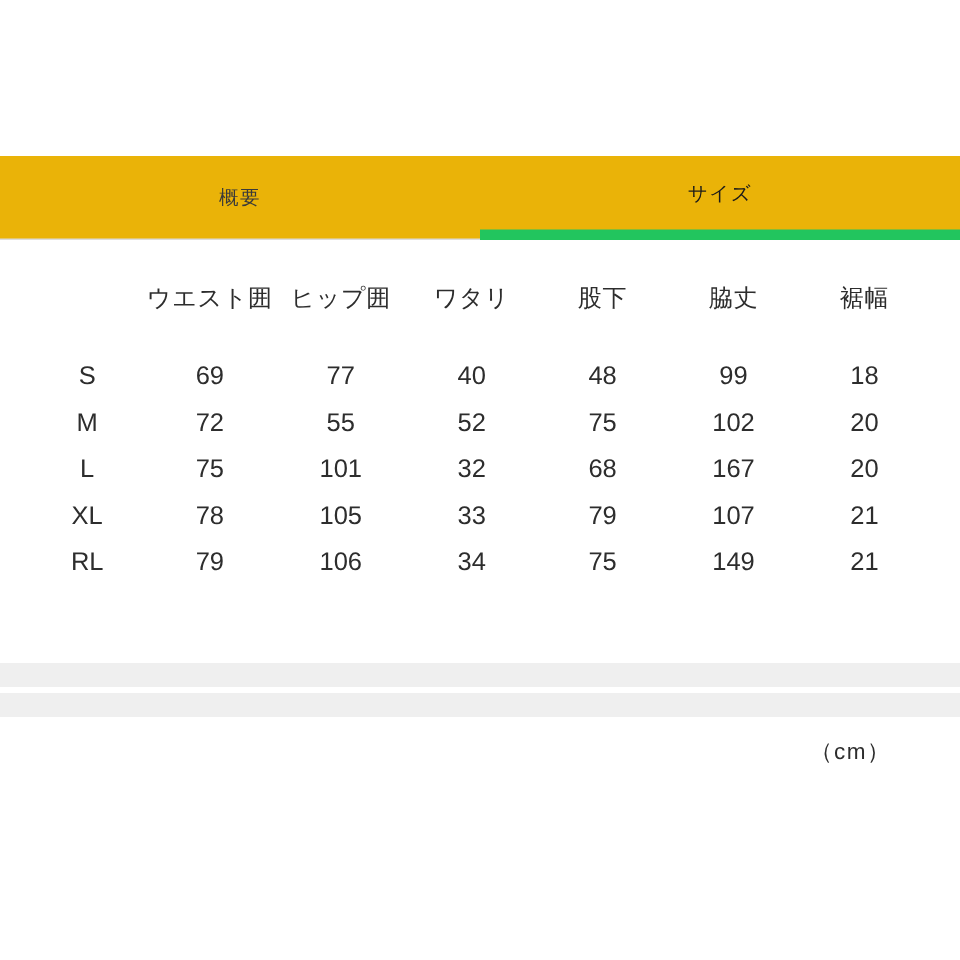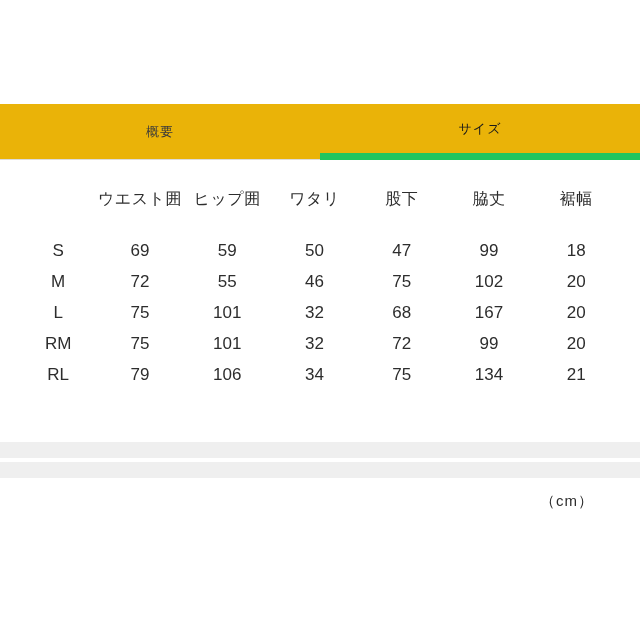--- a/index.html
+++ b/index.html
@@ -143,60 +143,60 @@
           <th>ワタリ</th>
           <th>股下</th>
           <th>脇丈</th>
           <th>裾幅</th>
         </tr>
       </thead>
       <tbody>
         <tr>
           <td class="row-label">S</td>
           <td>69</td>
-          <td>59</td>
-          <td>50</td>
-          <td>47</td>
+          <td>77</td>
+          <td>40</td>
+          <td>48</td>
           <td>99</td>
           <td>18</td>
         </tr>
         <tr>
           <td class="row-label">M</td>
           <td>72</td>
           <td>55</td>
-          <td>46</td>
+          <td>52</td>
           <td>75</td>
           <td>102</td>
           <td>20</td>
         </tr>
         <tr>
           <td class="row-label">L</td>
           <td>75</td>
           <td>101</td>
           <td>32</td>
           <td>68</td>
           <td>167</td>
           <td>20</td>
         </tr>
         <tr>
-          <td class="row-label">RM</td>
-          <td>75</td>
-          <td>101</td>
-          <td>32</td>
-          <td>72</td>
-          <td>99</td>
-          <td>20</td>
+          <td class="row-label">XL</td>
+          <td>78</td>
+          <td>105</td>
+          <td>33</td>
+          <td>79</td>
+          <td>107</td>
+          <td>21</td>
         </tr>
         <tr>
           <td class="row-label">RL</td>
           <td>79</td>
           <td>106</td>
           <td>34</td>
           <td>75</td>
-          <td>134</td>
+          <td>149</td>
           <td>21</td>
         </tr>
       </tbody>
     </table>
   </div>
 
   <div class="band band-top"></div>
   <div class="band band-bottom"></div>
 
   <div class="unit">（cm）</div>

